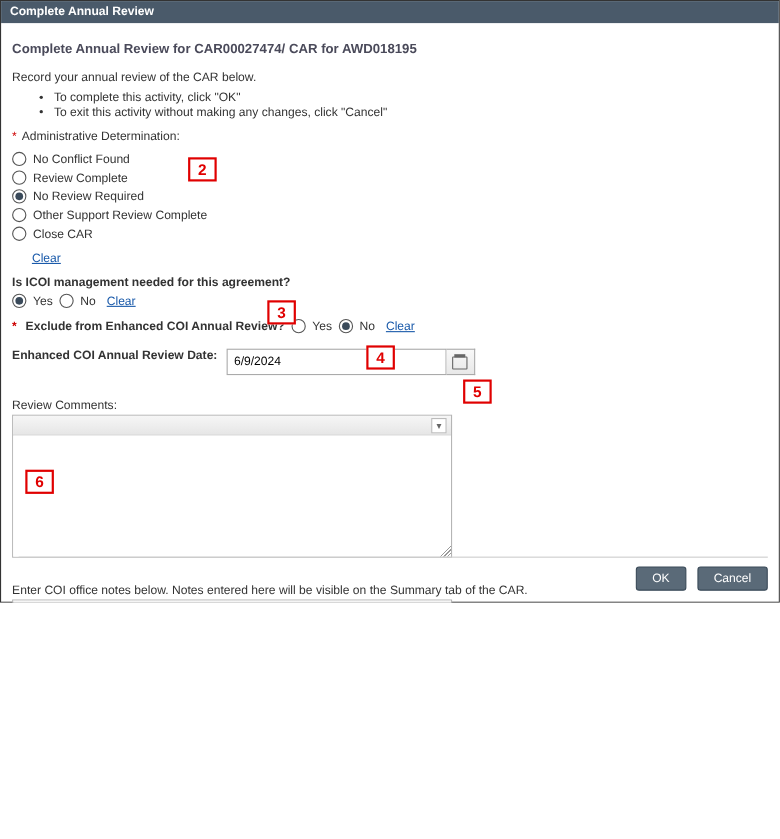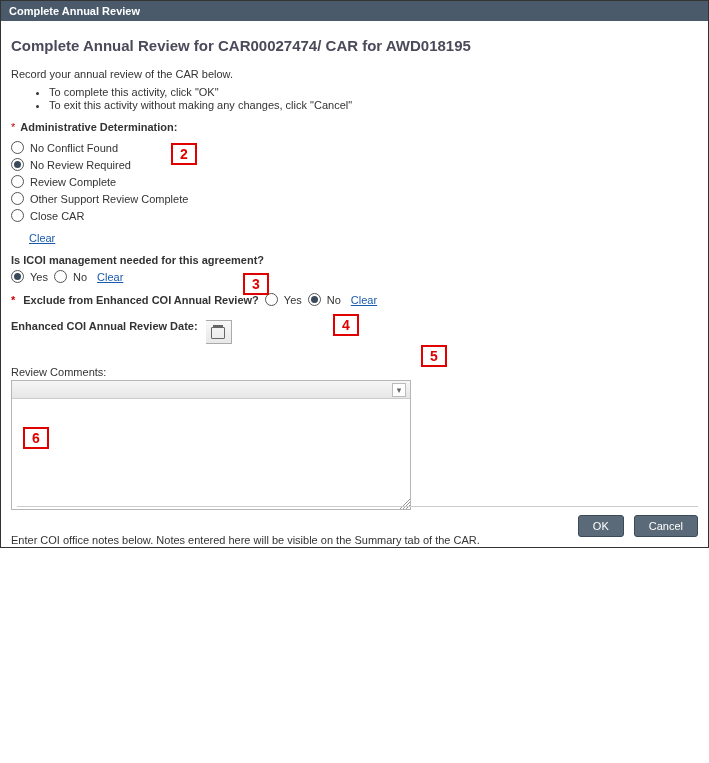--- a/index.html
+++ b/index.html
@@ -22,37 +22,37 @@
     background: #4a5a6a;
     color: #fff;
     font-weight: bold;
     padding: 4px 8px;
     font-size: 11px;
   }
   .content {
     padding: 8px 10px;
   }
   h1 {
-    font-size: 15px;
+    font-size: 12px;
     color: #4a4a5a;
     margin: 8px 0 14px 0;
     font-weight: bold;
   }
   .subhead {
     font-size: 11px;
     margin-bottom: 6px;
   }
   ul.instructions {
     margin: 0 0 10px 0;
     padding-left: 38px;
     font-size: 11px;
   }
   ul.instructions li { margin-bottom: 1px; }
   .req-star { color: #c00; margin-right: 2px; }
-  .section-label { font-weight: bold; font-size: 11px; }
+  .section-label { font-weight: normal; font-size: 11px; }
   .radio-group { margin: 6px 0 4px 0; }
   .radio-row {
     display: flex;
     align-items: center;
     padding: 2px 0;
   }
   .radio {
     width: 13px; height: 13px;
     border: 1.5px solid #555;
     border-radius: 50%;
@@ -240,26 +240,26 @@
 
     <div>
       <span class="req-star">*</span>
       <span class="section-label">Administrative Determination:</span>
       <div class="radio-group">
         <div class="radio-row">
           <span class="radio"></span>
           <span>No Conflict Found</span>
         </div>
         <div class="radio-row">
+          <span class="radio"></span>
+          <span>Review Complete</span>
+        </div>
+        <div class="radio-row">
           <span class="radio selected"></span>
           <span>No Review Required</span>
-        </div>
-        <div class="radio-row">
-          <span class="radio"></span>
-          <span>Review Complete</span>
         </div>
         <div class="radio-row">
           <span class="radio"></span>
           <span>Other Support Review Complete</span>
         </div>
         <div class="radio-row">
           <span class="radio"></span>
           <span>Close CAR</span>
         </div>
       </div>
@@ -291,20 +291,21 @@
       <div class="opt" style="display:flex;align-items:center;font-weight:normal;">
         <span class="radio selected"></span>
         <span>No</span>
       </div>
       <span class="inline-clear" style="font-weight:normal;">Clear</span>
     </div>
 
     <div class="date-row">
       <span class="date-label">Enhanced COI Annual Review Date:</span>
       <div class="date-input-wrap">
+        <input class="date-input" type="text" value="6/9/2024" style="">
         <div class="cal-btn">
           <span class="cal-icon"></span>
         </div>
       </div>
     </div>
 
     <div class="comments-section">
       <div class="comments-label">Review Comments:</div>
       <div class="rte-wrap">
         <div class="rte-toolbar">

